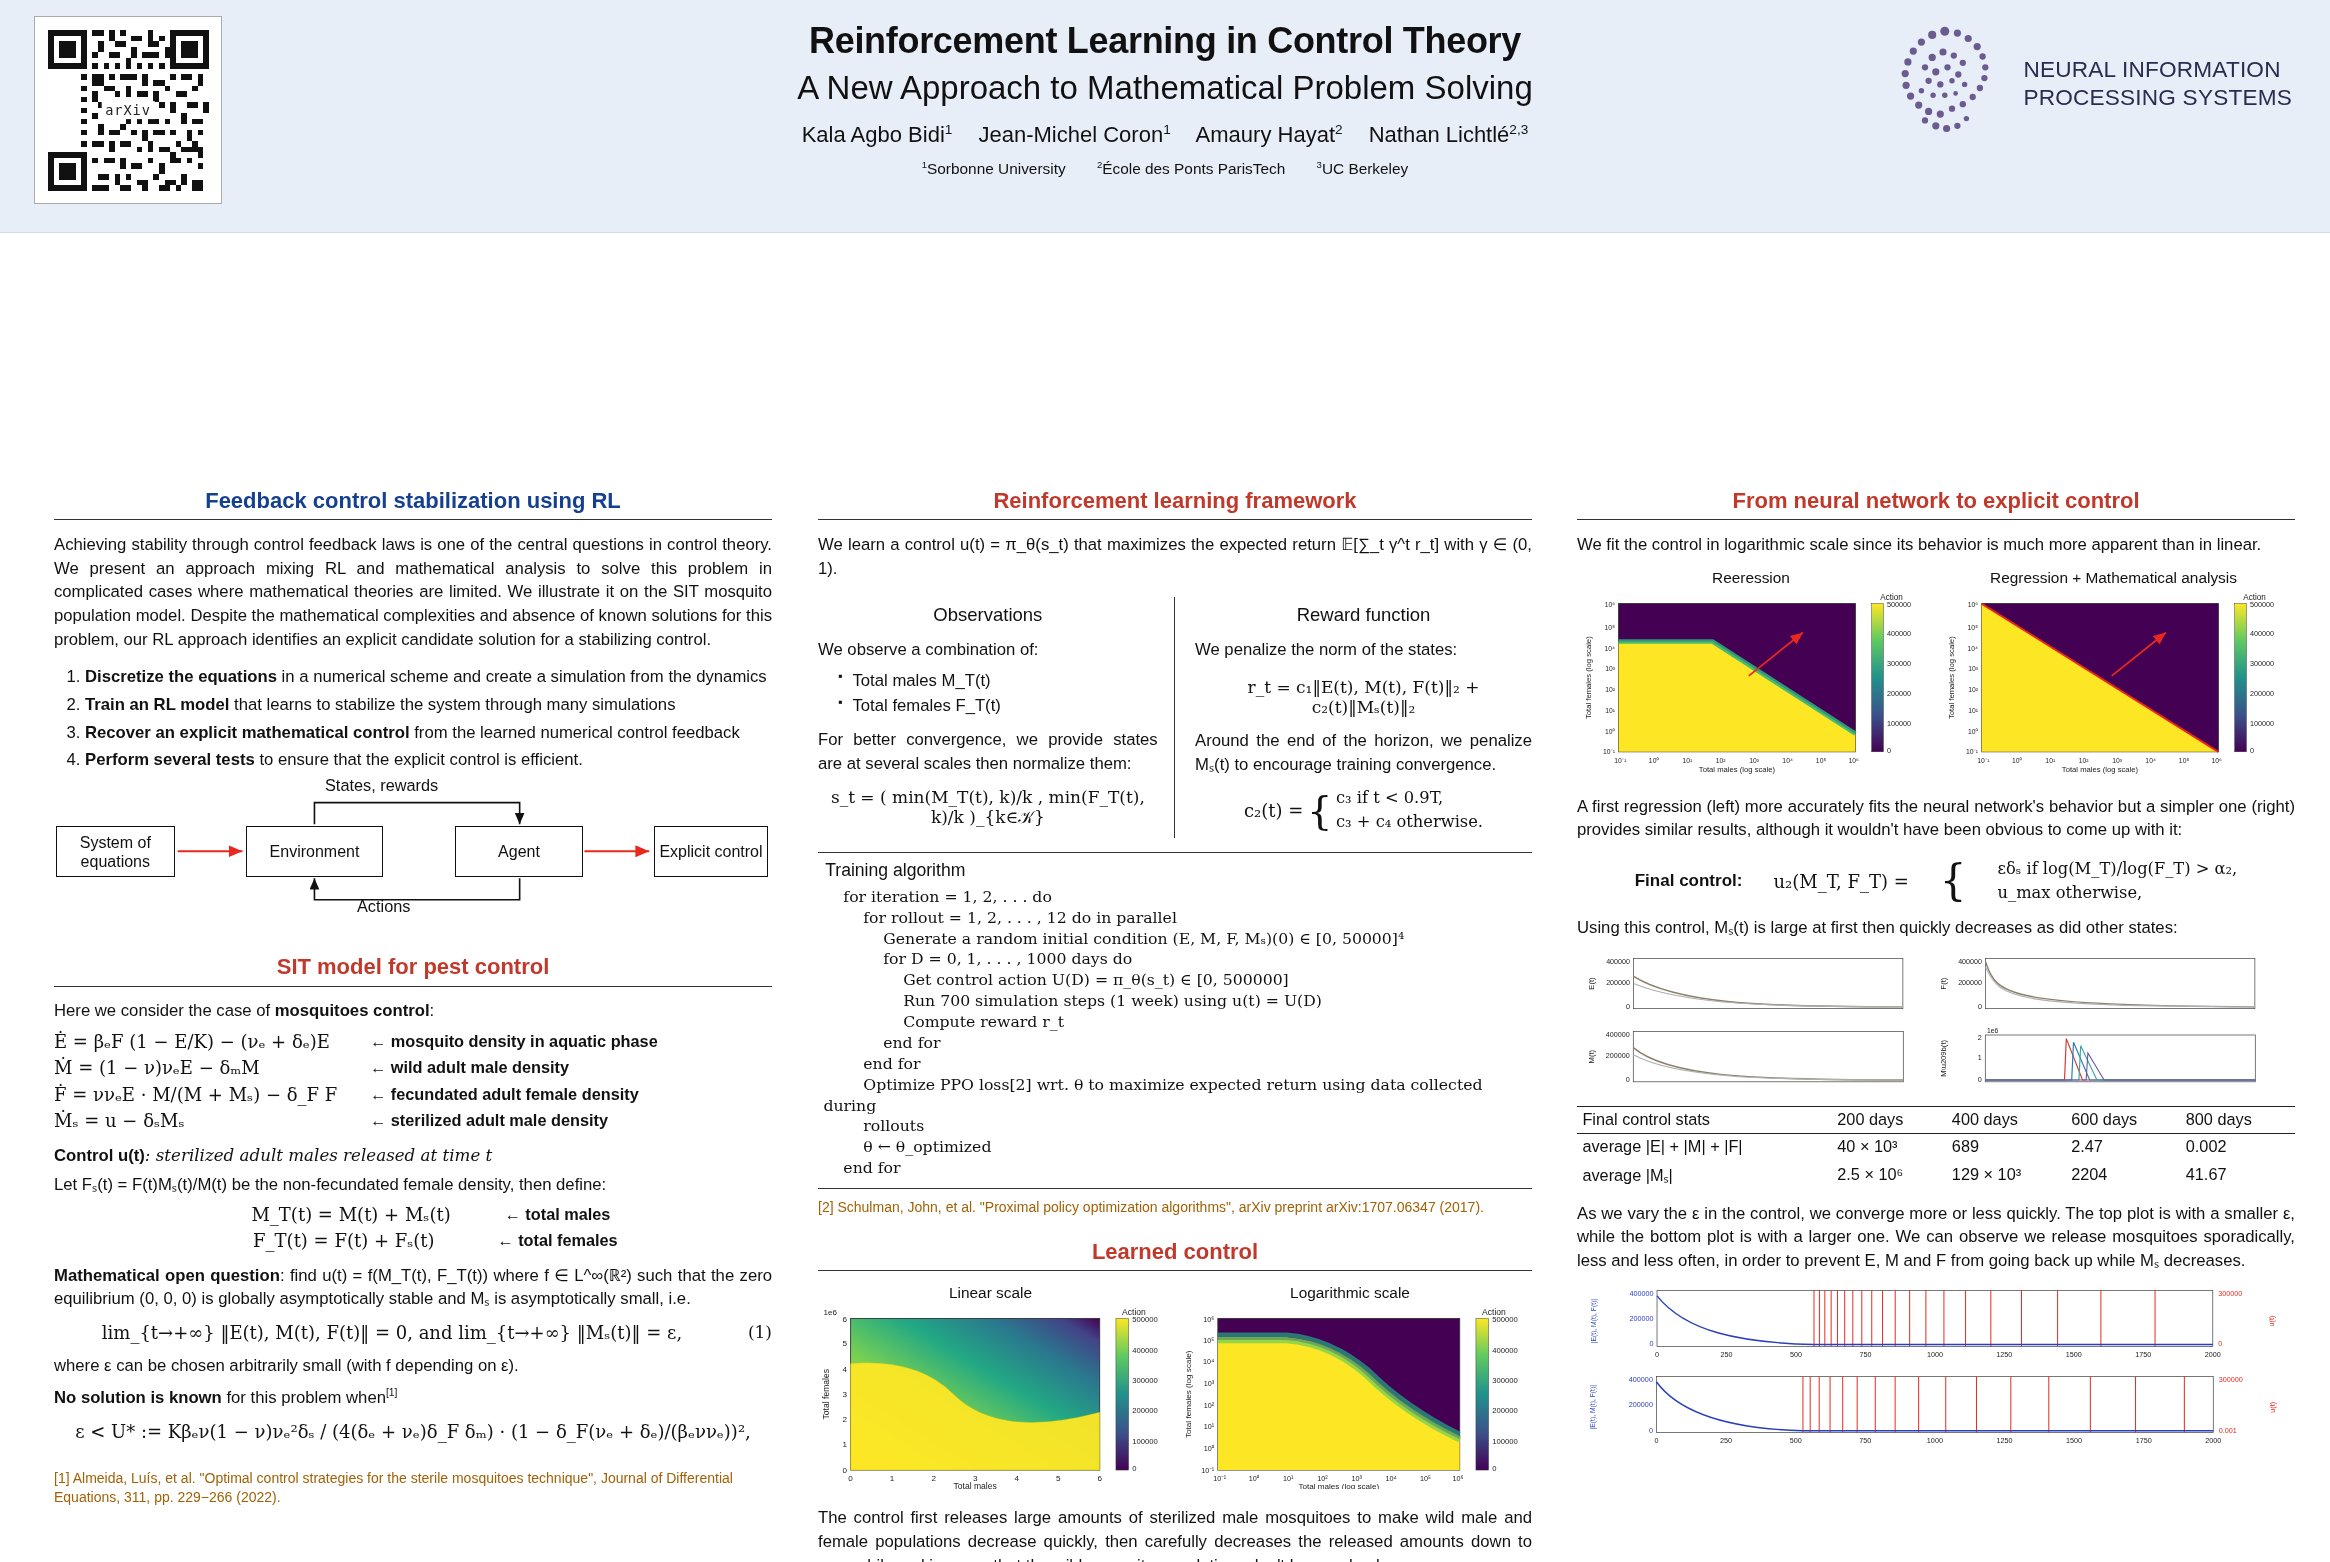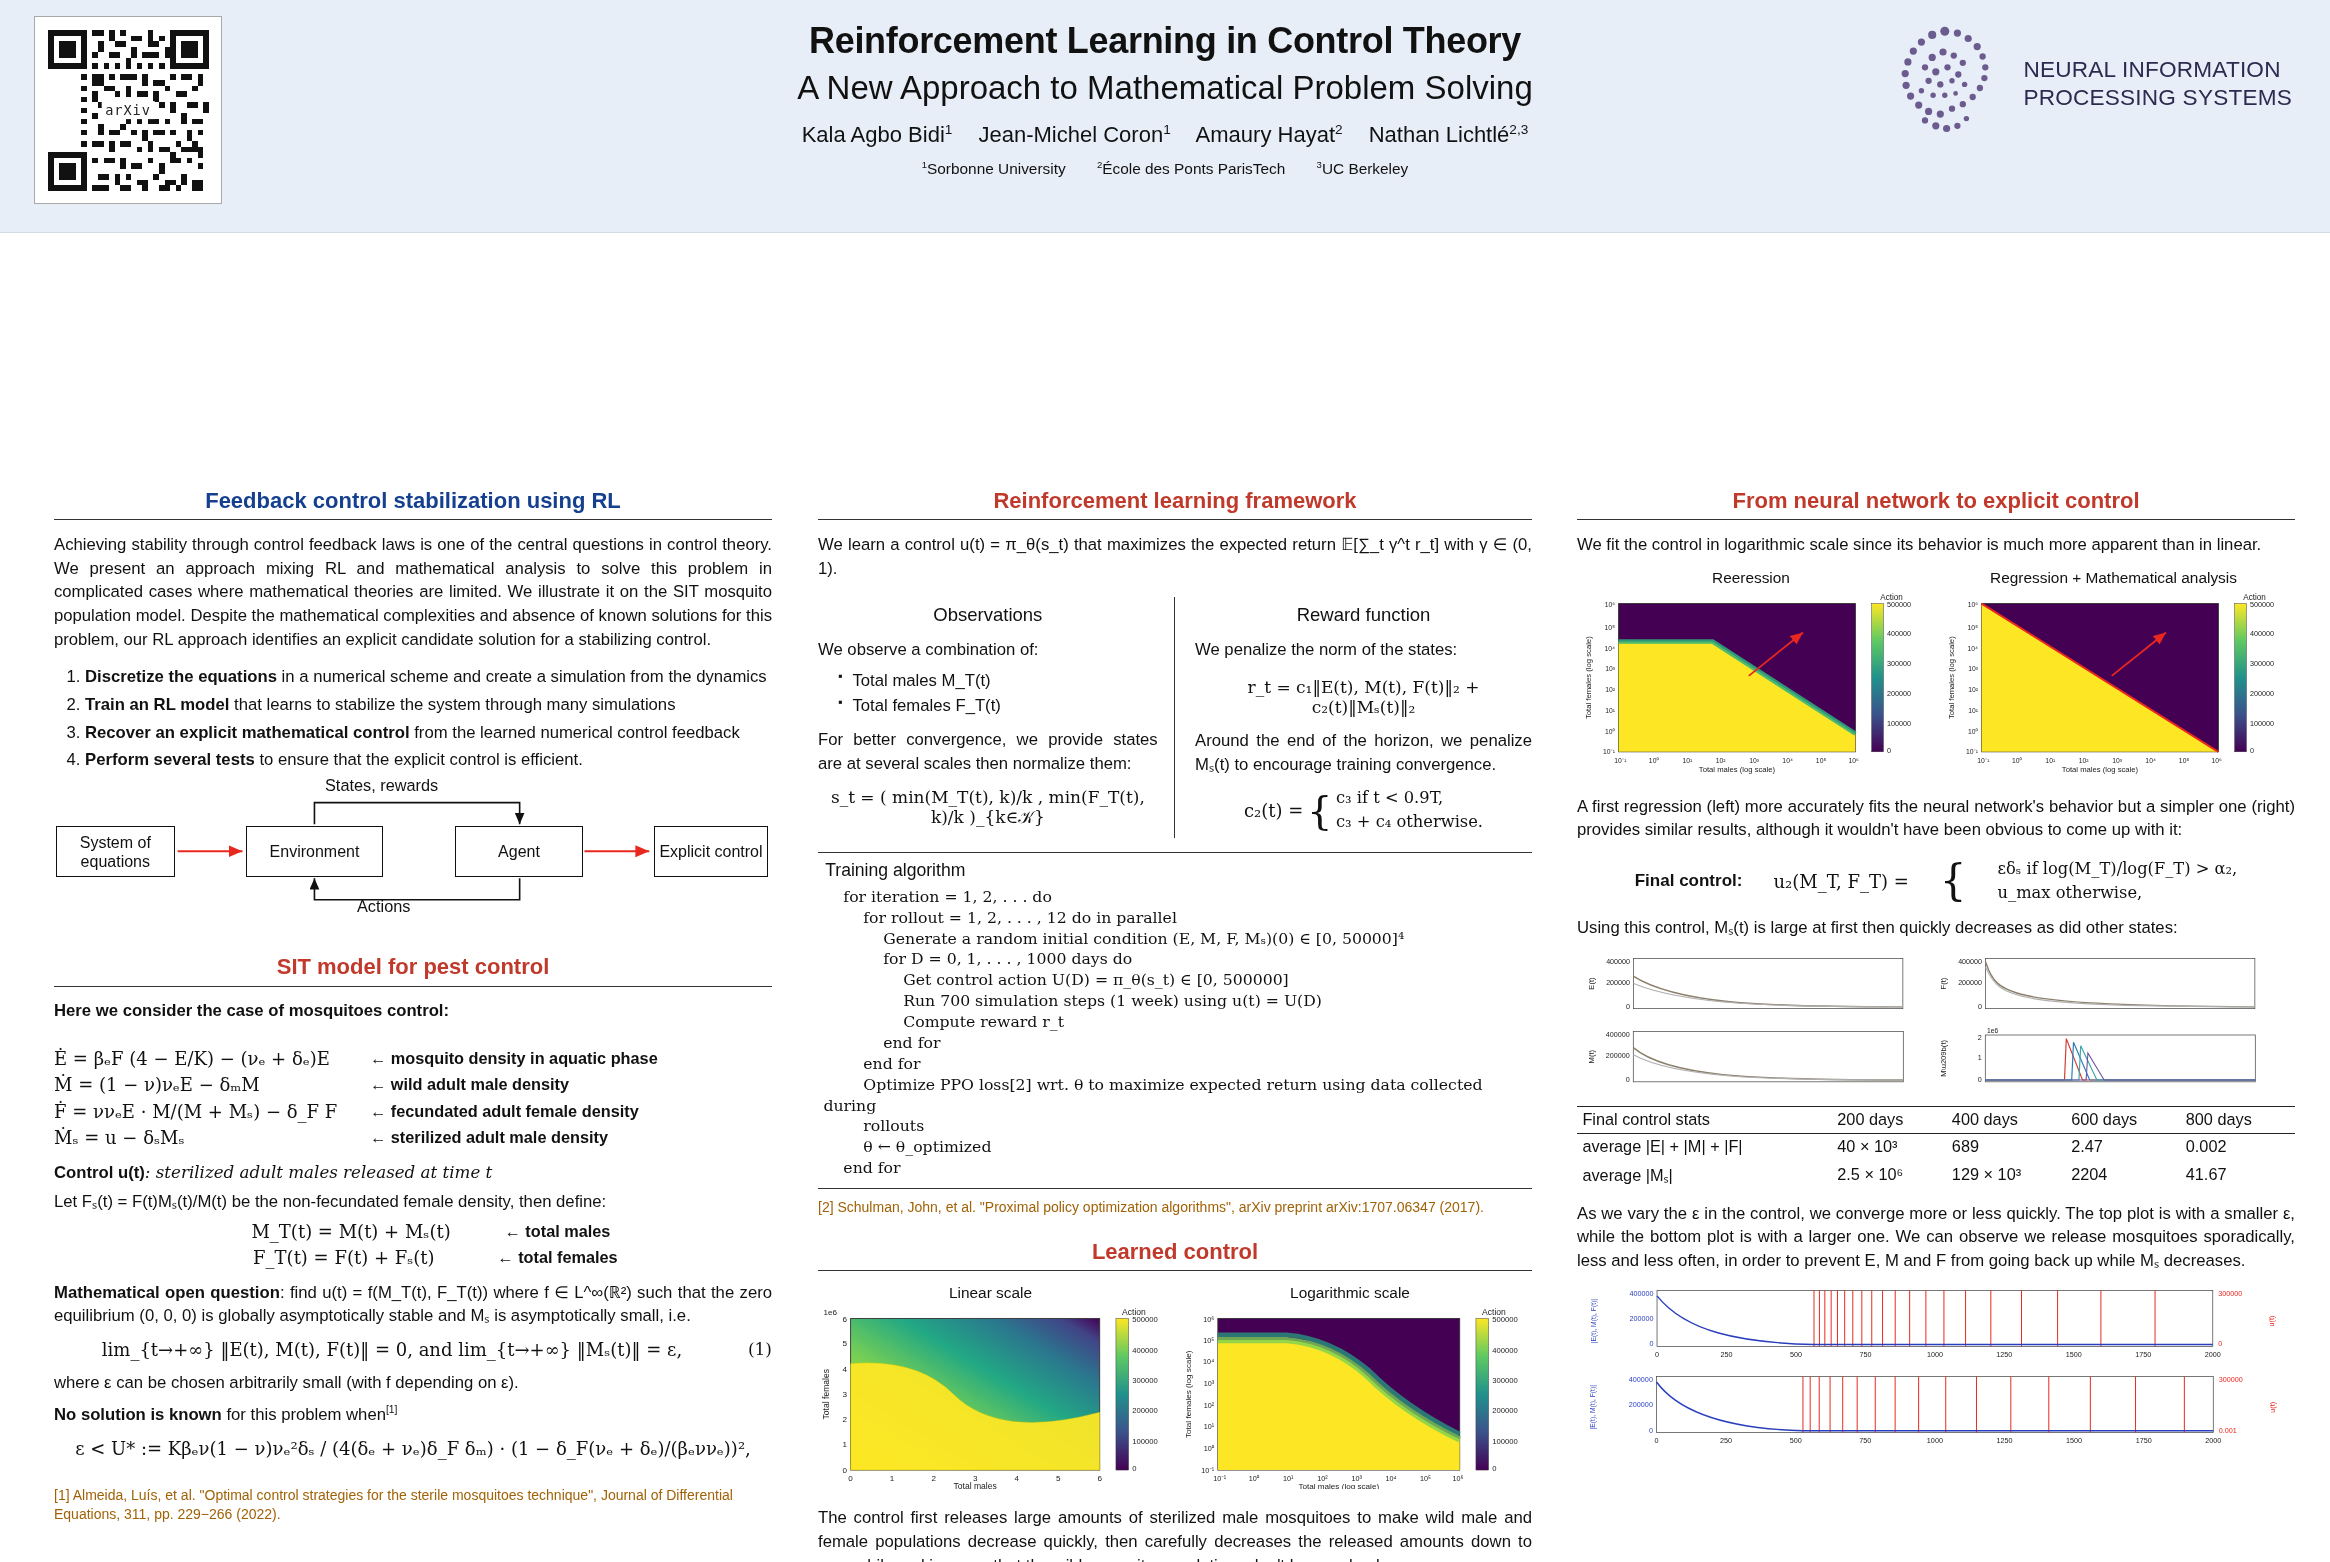--- a/index.html
+++ b/index.html
@@ -359,27 +359,27 @@
 
         <path d="M288,28 L288,4 L516,4 L516,28" fill="none" stroke="#111" stroke-width="1.8" marker-end="url(#ak)"></path>
 
         <path d="M516,88 L516,112 L288,112 L288,88" fill="none" stroke="#111" stroke-width="1.8" marker-end="url(#ak)"></path>
       </svg>
     </div>
 
     <div class="sec-title" style="margin-top:38px;">SIT model for pest control</div>
     <div class="rule"></div>
 
-    <p class="tx" style="margin-bottom:25px;font-weight:bold;">
+    <p class="tx" style="margin-bottom:8px;">
       <span>Here we consider the case of </span><b>mosquitoes control</b><span>:</span>
     </p>
 
     <div>
       <div class="eqrow">
-        <div class="eqleft">Ė = βₑF (4 − E/K) − (νₑ + δₑ)E</div>
+        <div class="eqleft">Ė = βₑF (1 − E/K) − (νₑ + δₑ)E</div>
         <div class="eqarrow">← mosquito density in aquatic phase</div>
       </div>
       <div class="eqrow">
         <div class="eqleft">Ṁ = (1 − ν)νₑE − δₘM</div>
         <div class="eqarrow">← wild adult male density</div>
       </div>
       <div class="eqrow">
         <div class="eqleft">Ḟ = ννₑE · M/(M + Mₛ) − δ_F F</div>
         <div class="eqarrow">← fecundated adult female density</div>
       </div>

